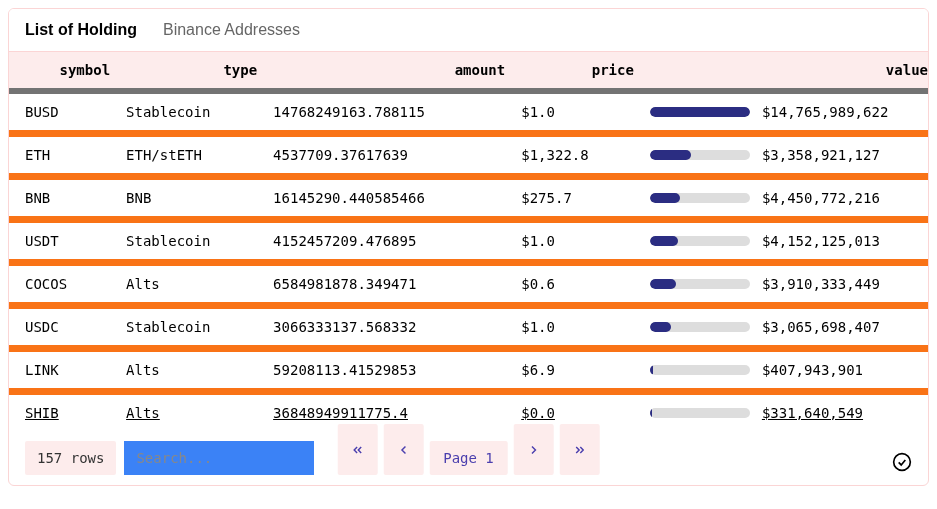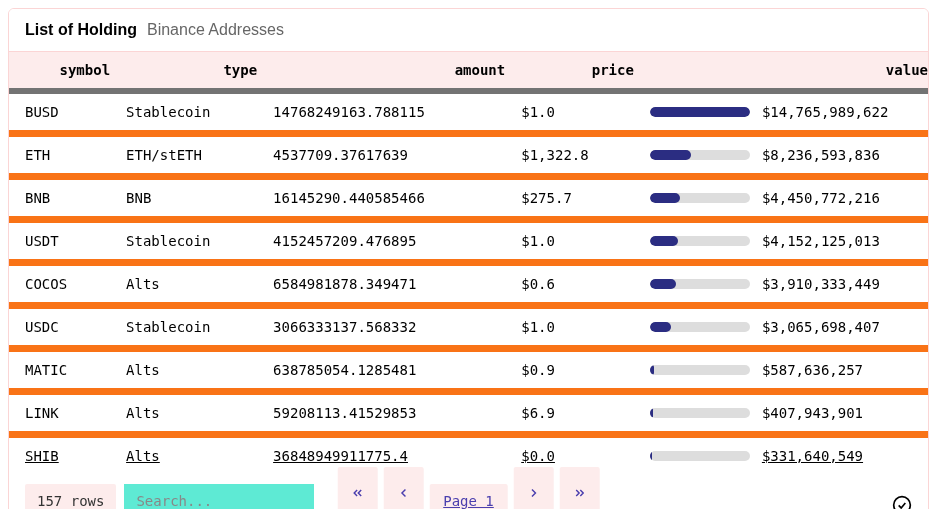--- a/index.html
+++ b/index.html
@@ -1,40 +1,40 @@
 <!DOCTYPE html>
 <html><head>
 <meta charset="utf-8">
 <style>
 * { box-sizing: border-box; margin: 0; padding: 0; }
 body { font-family: ui-monospace, "SF Mono", Menlo, Consolas, monospace; font-size: 14px; color: #000; background: #fff; padding: 8px; }
 .card { border: 1px solid #fbd5d5; border-radius: 6px; overflow: hidden; width: 921px; }
 .header { display: flex; justify-content: space-between; align-items: center; padding: 12px 16px; background: #fff; }
 .header-left { display: flex; align-items: baseline; gap: 10px; }
 .title { font-family: -apple-system, BlinkMacSystemFont, "Segoe UI", sans-serif; font-weight: 600; font-size: 16px; }
-.subtitle { font-family: -apple-system, BlinkMacSystemFont, "Segoe UI", sans-serif; color: #666; font-size: 16px; }
+.subtitle { font-family: -apple-system, BlinkMacSystemFont, "Segoe UI", sans-serif; color: #666; font-size: 16px; margin-left: 16px; }
 .header-right { display: flex; align-items: center; gap: 8px; }
 .avatar { width: 20px; height: 20px; border-radius: 50%; background: #fbb6b6; }
 .username { font-family: -apple-system, BlinkMacSystemFont, "Segoe UI", sans-serif; color: #555; font-size: 15px; }
 table { width: 100%; border-collapse: collapse; }
 thead tr { background: #fdecec; }
 th { text-align: right; padding: 10px 0; font-weight: 600; border-top: 1px solid #fbd5d5; border-bottom: 6px solid #737373; }
 tbody td { padding: 10px 16px; border-bottom: 7px solid #f97316; }
 tbody tr:last-child td { border-bottom: none; text-decoration: underline; }
 .value-cell { display: flex; align-items: center; gap: 12px; }
 .bar { width: 100px; height: 10px; background: #ddd; border-radius: 5px; overflow: hidden; flex-shrink: 0; }
 .bar-fill { height: 100%; background: #2b2d82; border-radius: 5px; }
 .footer { display: flex; align-items: flex-end; gap: 8px; padding: 10px 16px; position: relative; }
 .pill { background: #fdecec; padding: 8px 12px; border-radius: 2px; display: inline-flex; align-items: center; justify-content: center; min-height: 34px; }
 .rows-count { color: #333; }
-.search { background: #5eead4; border: none; padding: 8px 12px; font-family: inherit; font-size: 14px; outline: none; width: 190px; min-height: 34px; color: #333; }
+.search { background: #3b82f6; border: none; padding: 8px 12px; font-family: inherit; font-size: 14px; outline: none; width: 190px; min-height: 34px; color: #333; }
 .search::placeholder { color: #888; }
 .pager { display: flex; gap: 6px; margin-left: auto; margin-right: auto; position: absolute; left: 50%; transform: translateX(-50%); }
 .pager .pill { min-width: 40px; cursor: pointer; color: #4b3fae; }
-.page-label { text-decoration: underline; color: #4b3fae; padding: 8px 14px; margin-top: 17px; }
+.page-label { color: #4b3fae; padding: 8px 14px; margin-top: 17px; }
 .check-icon { margin-left: auto; }
 .col-symbol{width:11%}.col-type{width:16%}.col-amount{width:27%}.col-price{width:14%}.col-value{width:32%}
 </style>
 </head>
 <body>
 
 <div class="card">
   <div class="header">
     <div class="header-left">
       <span class="title">List of Holding</span>
@@ -70,21 +70,21 @@
         <tr>
           <td>ETH</td>
           <td>ETH/stETH</td>
           <td>4537709.37617639</td>
           <td>$1,322.8</td>
           <td>
             <div class="value-cell">
               <div class="bar">
                 <div class="bar-fill" style="width:41%"></div>
               </div>
-              <span>$8,236,593,836</span>
+              <span>$3,358,921,127</span>
             </div>
           </td>
         </tr>
         <tr>
           <td>BNB</td>
           <td>BNB</td>
           <td>16145290.440585466</td>
           <td>$275.7</td>
           <td>
             <div class="value-cell">
@@ -127,34 +127,20 @@
           <td>USDC</td>
           <td>Stablecoin</td>
           <td>3066333137.568332</td>
           <td>$1.0</td>
           <td>
             <div class="value-cell">
               <div class="bar">
                 <div class="bar-fill" style="width:21%"></div>
               </div>
               <span>$3,065,698,407</span>
-            </div>
-          </td>
-        </tr>
-        <tr>
-          <td>MATIC</td>
-          <td>Alts</td>
-          <td>638785054.1285481</td>
-          <td>$0.9</td>
-          <td>
-            <div class="value-cell">
-              <div class="bar">
-                <div class="bar-fill" style="width:4%"></div>
-              </div>
-              <span>$587,636,257</span>
             </div>
           </td>
         </tr>
         <tr>
           <td>LINK</td>
           <td>Alts</td>
           <td>59208113.41529853</td>
           <td>$6.9</td>
           <td>
             <div class="value-cell">

